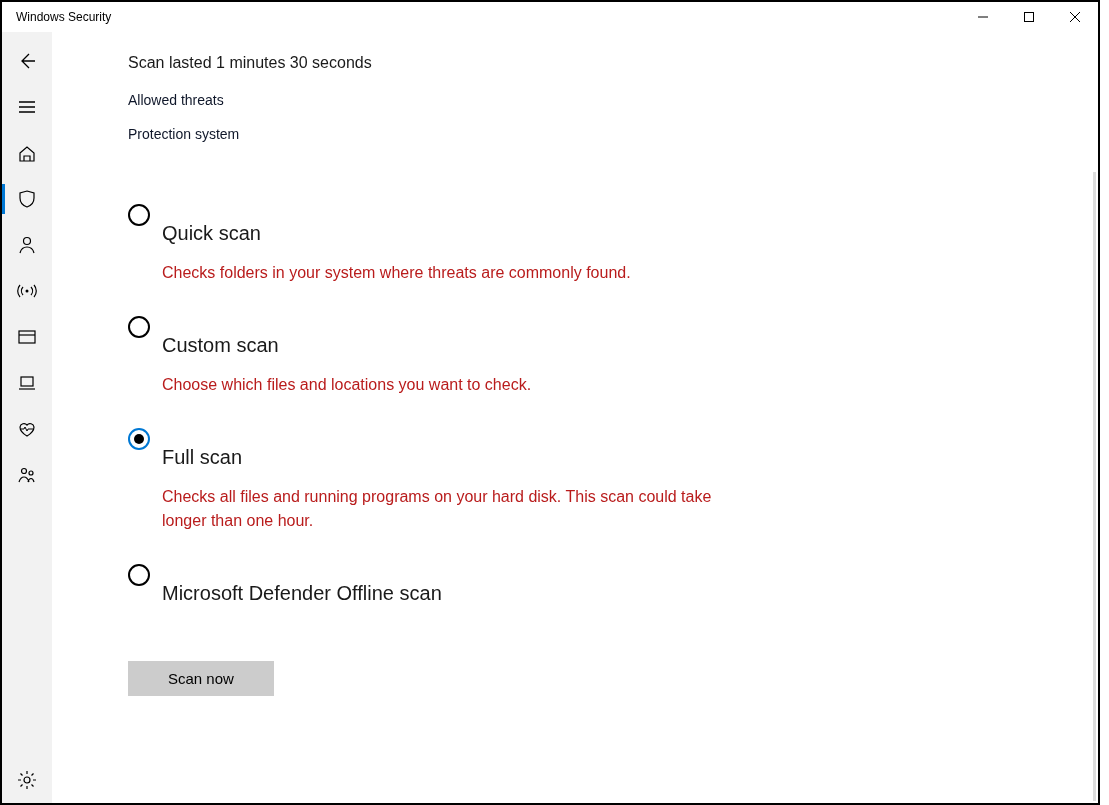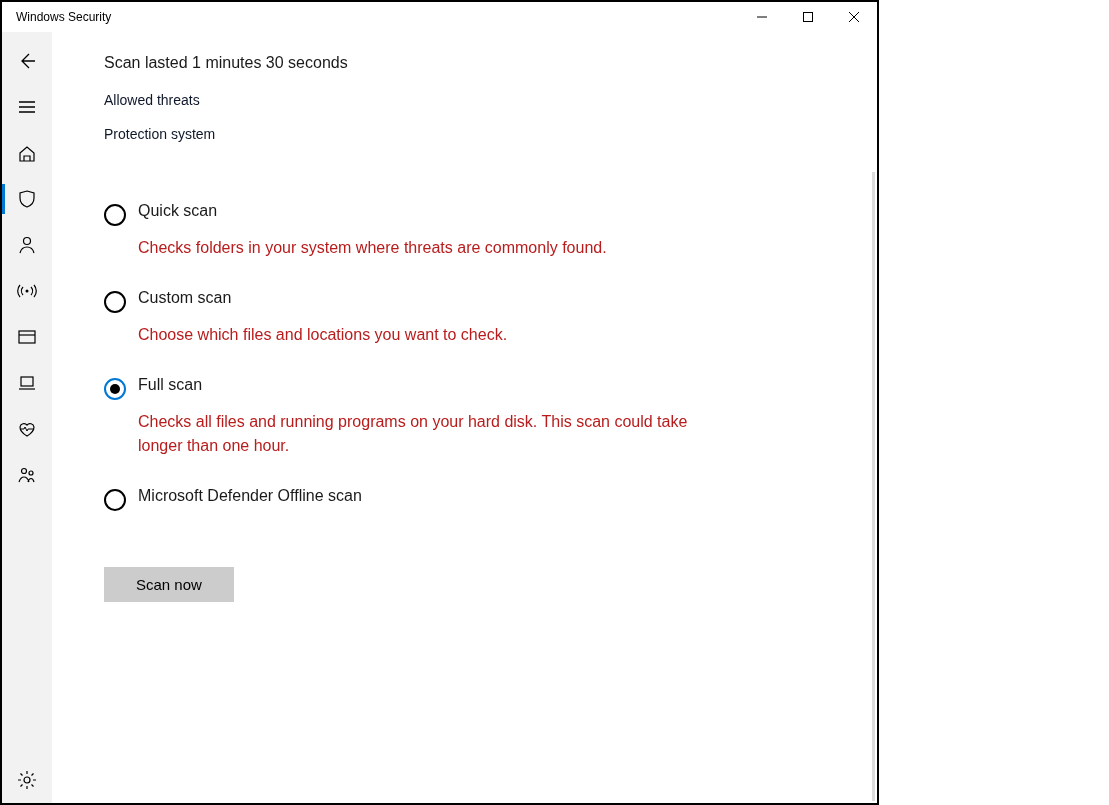--- a/index.html
+++ b/index.html
@@ -4,21 +4,21 @@
 <style>
   * { box-sizing: border-box; }
   html, body { margin: 0; padding: 0; }
   body {
     font-family: "Segoe UI", -apple-system, Helvetica, Arial, sans-serif;
     font-size: 15px;
     color: #1a1a1a;
     background: #fff;
   }
   .window {
-    width: 879px;
+    width: 1100px;
     height: 805px;
     border: 2px solid #000;
     position: relative;
     display: flex;
     flex-direction: column;
     overflow: hidden;
   }
   .titlebar {
     height: 30px;
     display: flex;
@@ -41,20 +41,21 @@
     display: flex;
     align-items: center;
     justify-content: center;
     cursor: default;
   }
   .titlebar .ctrl svg { display: block; }
   .body {
     flex: 1 1 auto;
     display: flex;
     min-height: 0;
+    gap: 24px;
   }
   .sidebar {
     width: 50px;
     background: #f2f2f2;
     display: flex;
     flex-direction: column;
     flex: 0 0 auto;
     padding-top: 6px;
   }
   .sidebar .nav-item {
@@ -105,28 +106,28 @@
     cursor: default;
   }
   .radio.selected { border-color: #0078d4; }
   .radio.selected::after {
     content: "";
     width: 10px; height: 10px;
     border-radius: 50%;
     background: #000;
   }
   .opt-text { margin-left: 12px; }
-  .opt-title { font-size: 16px; }
+  .opt-title { font-size: 20px; margin-top: 20px; }
   .opt-desc  { font-size: 16px; margin-top: 16px; line-height: 1.55; color: #b91c1c; }
   .scan-btn {
     background: #ccc;
     border: none;
     font-family: inherit;
     font-size: 15px;
-    padding: 9px 32px;
+    padding: 9px 40px;
     cursor: default;
     margin-top: 28px;
   }
   
   .scroll-edge {
     position: absolute;
     top: 170px;
     right: 2px;
     bottom: 2px;
     width: 3px;

